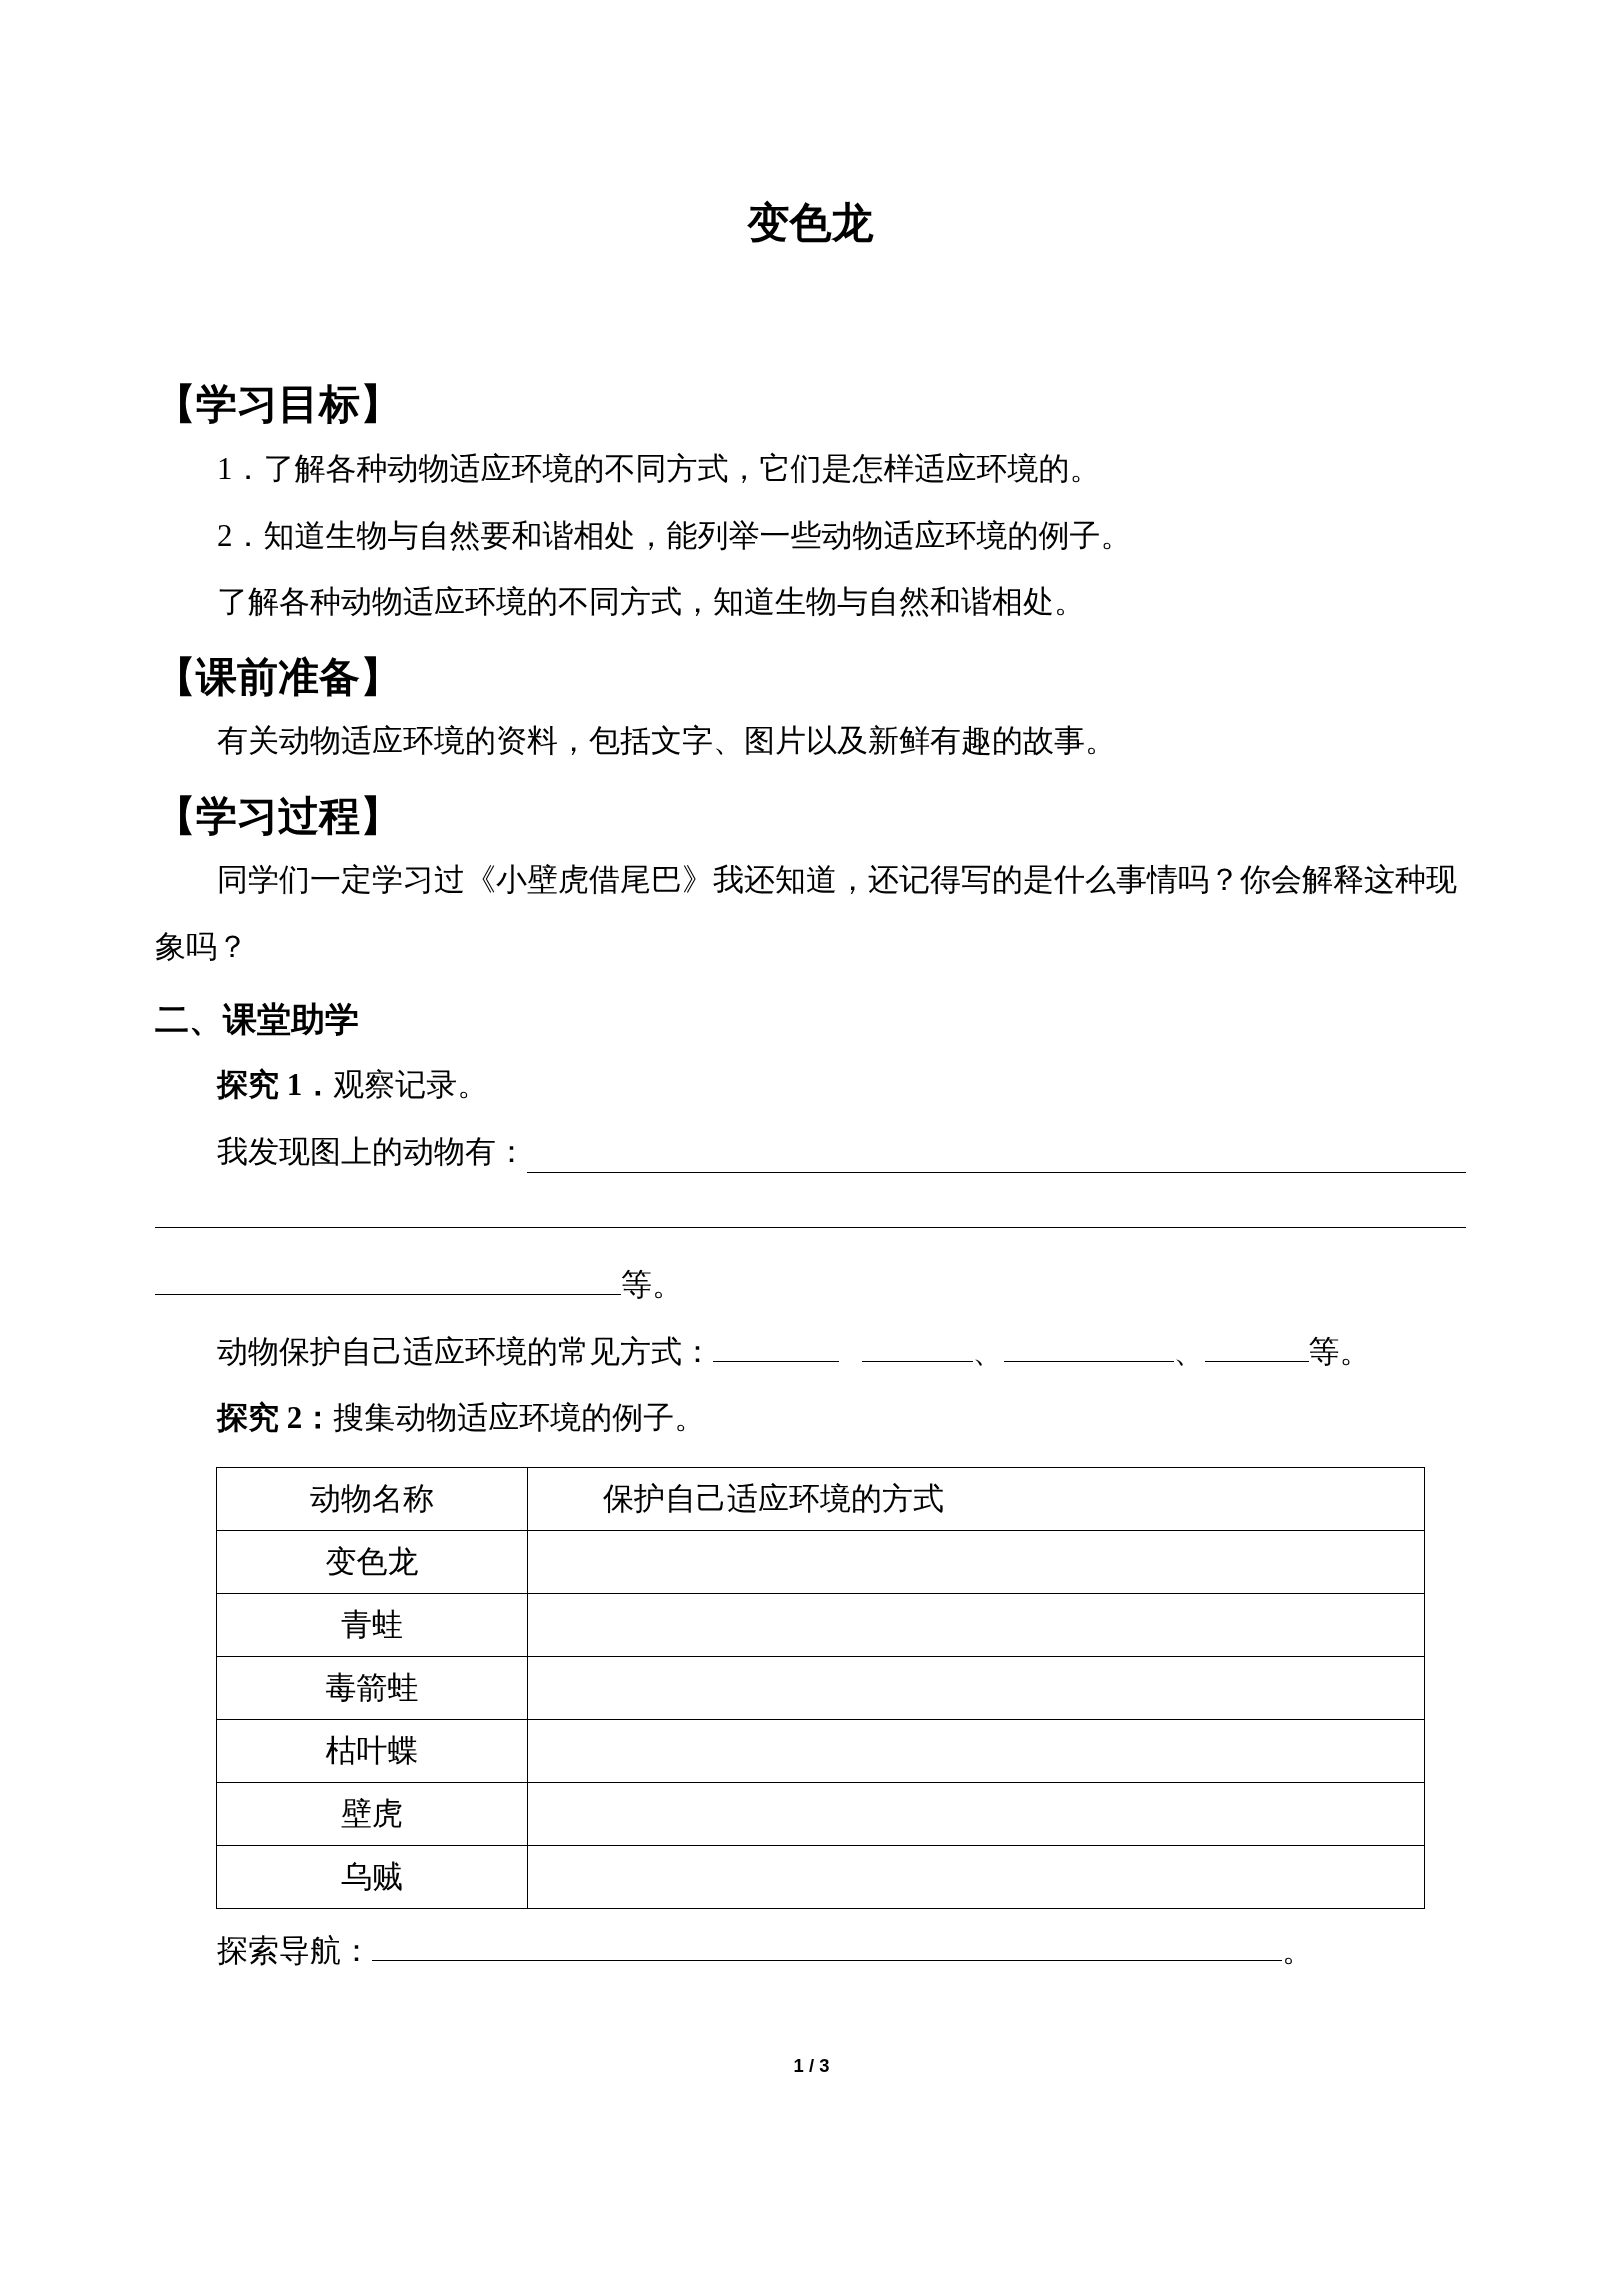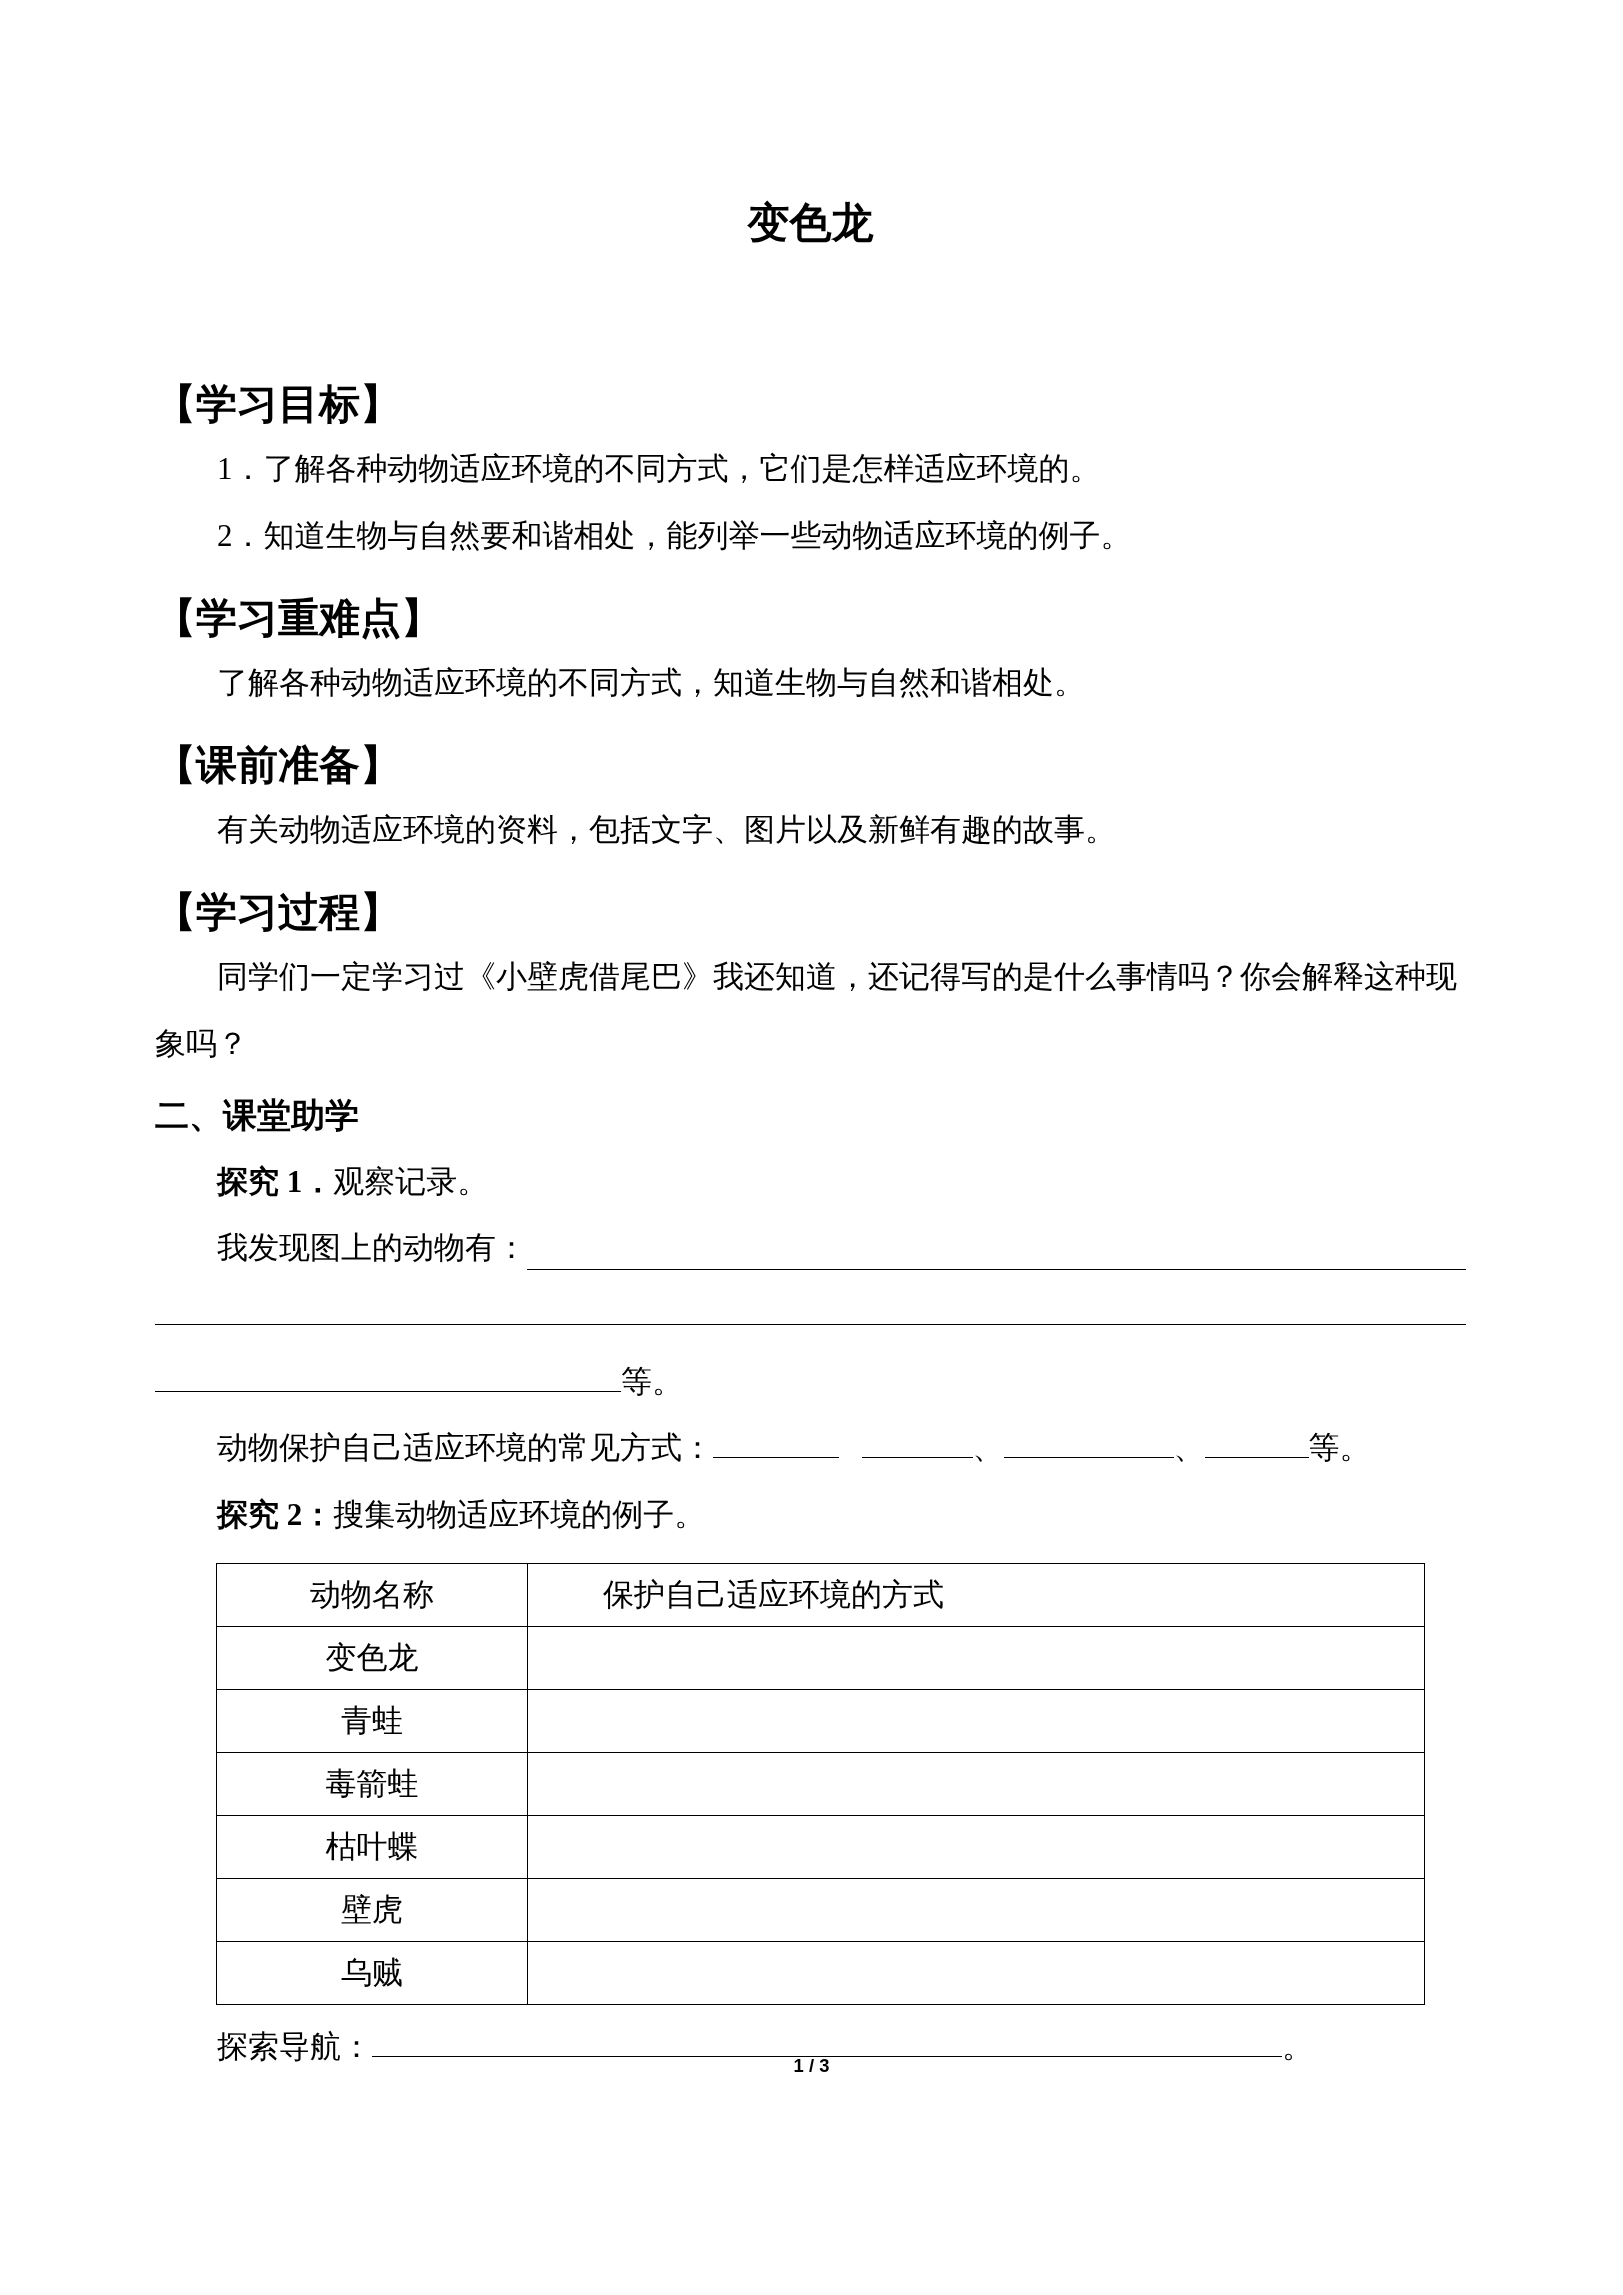--- a/index.html
+++ b/index.html
@@ -21,21 +21,21 @@
     text-align: center;
     font-size: 42px;
     font-weight: 700;
     line-height: 1.2;
     margin-bottom: 126px;
   }
   .h1 {
     font-size: 41px;
     font-weight: 700;
     line-height: 1.5;
-    margin-top: 19px;
+    margin-top: 11px;
   }
   .h2 {
     font-size: 34px;
     font-weight: 700;
     line-height: 1.9;
     margin-top: 6.8px;
   }
   .para {
     line-height: 2.15;
     text-indent: 2em;
@@ -103,21 +103,20 @@
 <body>
 
 <div class="page">
 
   <div class="doc-title">变色龙</div>
 
   <div class="h1">【学习目标】</div>
   <div class="para">1．了解各种动物适应环境的不同方式，它们是怎样适应环境的。</div>
   <div class="para">2．知道生物与自然要和谐相处，能列举一些动物适应环境的例子。</div>
 
-  <div class="h1">【学习重难点】</div>
   <div class="para">了解各种动物适应环境的不同方式，知道生物与自然和谐相处。</div>
 
   <div class="h1">【课前准备】</div>
   <div class="para">有关动物适应环境的资料，包括文字、图片以及新鲜有趣的故事。</div>
 
   <div class="h1">【学习过程】</div>
 
   <div class="para">同学们一定学习过《小壁虎借尾巴》我还知道，还记得写的是什么事情吗？你会解释这种现象吗？</div>
 
   <div class="h2">二、课堂助学</div>

